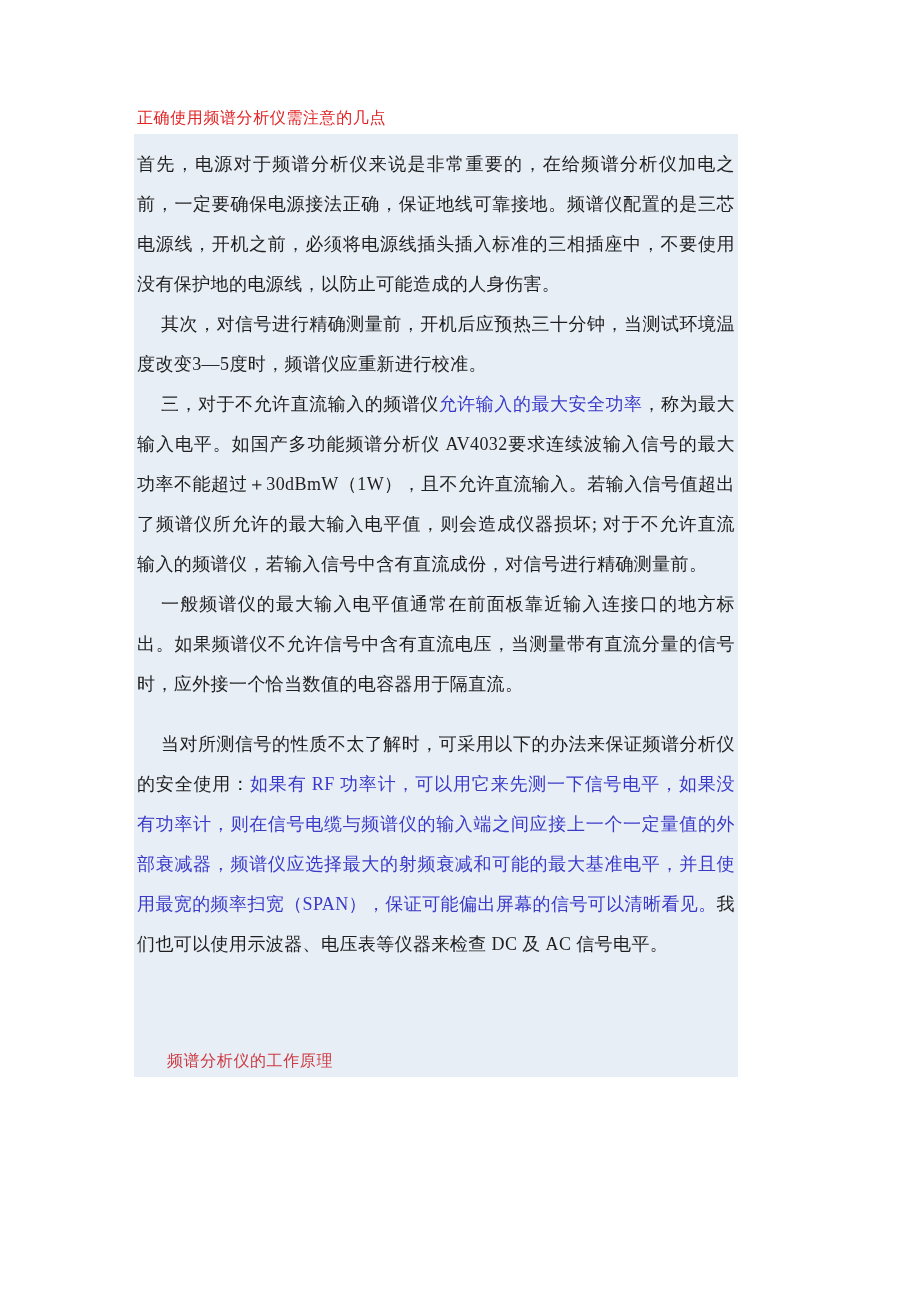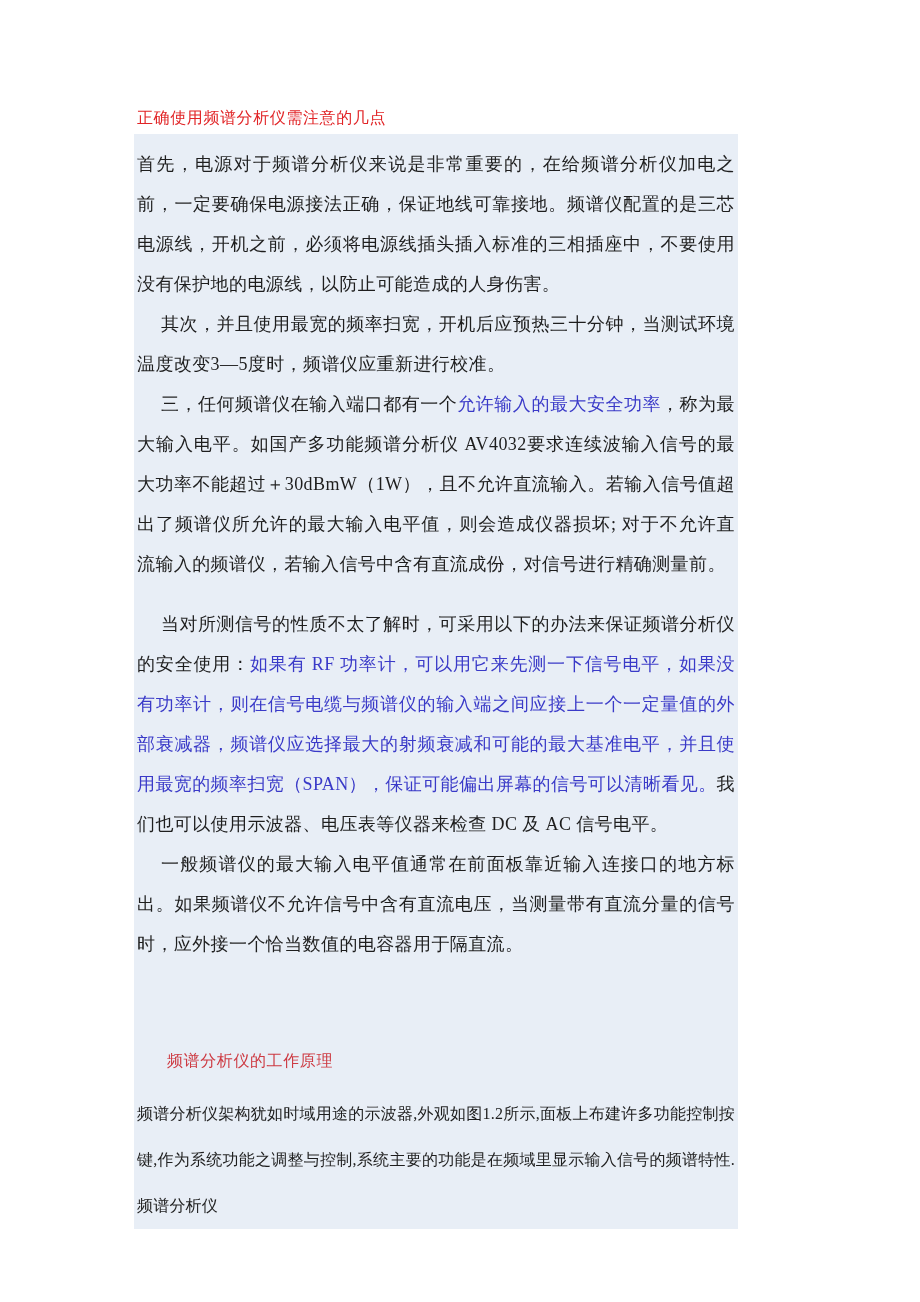--- a/index.html
+++ b/index.html
@@ -71,26 +71,25 @@
 <body>
 
 <div class="page">
 
   <div class="h1">正确使用频谱分析仪需注意的几点</div>
 
   <div class="content">
 
     <p class="body-para p-first"><span>首先，电源对于频谱分析仪来说是非常重要的，在给频谱分析仪加电之前，一定要确保电源接法正确，保证地线可靠接地。频谱仪配置的是三芯电源线，开机之前，必须将电源线插头插入标准的三相插座中，不要使用没有保护地的电源线，以防止可能造成的人身伤害。</span></p>
 
-    <p class="body-para p-indent"><span>其次，并且使用最宽的频率扫宽，开机后应预热三十分钟，当测试环境温度改变3—5度时，频谱仪应重新进行校准。</span></p>
+    <p class="body-para p-indent"><span>其次，对信号进行精确测量前，开机后应预热三十分钟，当测试环境温度改变3—5度时，频谱仪应重新进行校准。</span></p>
 
-    <p class="body-para p-indent"><span>三，任何频谱仪在输入端口都有一个</span><span class="seg-blue">允许输入的最大安全功率</span><span>，称为最大输入电平。如国产多功能频谱分析仪 AV4032要求连续波输入信号的最大功率不能超过＋30dBmW（1W），且不允许直流输入。若输入信号值超出了频谱仪所允许的最大输入电平值，则会造成仪器损坏; 对于不允许直流输入的频谱仪，若输入信号中含有直流成份，对信号进行精确测量前。</span></p>
+    <p class="body-para p-indent"><span>三，对于不允许直流输入的频谱仪</span><span class="seg-blue">允许输入的最大安全功率</span><span>，称为最大输入电平。如国产多功能频谱分析仪 AV4032要求连续波输入信号的最大功率不能超过＋30dBmW（1W），且不允许直流输入。若输入信号值超出了频谱仪所允许的最大输入电平值，则会造成仪器损坏; 对于不允许直流输入的频谱仪，若输入信号中含有直流成份，对信号进行精确测量前。</span></p>
+
+    <p class="body-para p-indent"><span>一般频谱仪的最大输入电平值通常在前面板靠近输入连接口的地方标出。如果频谱仪不允许信号中含有直流电压，当测量带有直流分量的信号时，应外接一个恰当数值的电容器用于隔直流。</span></p>
 
     <p class="body-para p-indent p-space-before"><span>当对所测信号的性质不太了解时，可采用以下的办法来保证频谱分析仪的安全使用：</span><span class="seg-blue">如果有 RF 功率计，可以用它来先测一下信号电平，如果没有功率计，则在信号电缆与频谱仪的输入端之间应接上一个一定量值的外部衰减器，频谱仪应选择最大的射频衰减和可能的最大基准电平，并且使用最宽的频率扫宽（SPAN），保证可能偏出屏幕的信号可以清晰看见。</span><span>我们也可以使用示波器、电压表等仪器来检查 DC 及 AC 信号电平。</span></p>
 
-    <p class="body-para p-indent"><span>一般频谱仪的最大输入电平值通常在前面板靠近输入连接口的地方标出。如果频谱仪不允许信号中含有直流电压，当测量带有直流分量的信号时，应外接一个恰当数值的电容器用于隔直流。</span></p>
-
     <div class="h2">频谱分析仪的工作原理</div>
 
-    <p class="small-para"><span>频谱分析仪架构犹如时域用途的示波器,外观如图1.2所示,面板上布建许多功能控制按键,作为系统功能之调整与控制,系统主要的功能是在频域里显示输入信号的频谱特性.频谱分析仪</span></p>
 
   </div>
 </div>
 
 </body></html>

